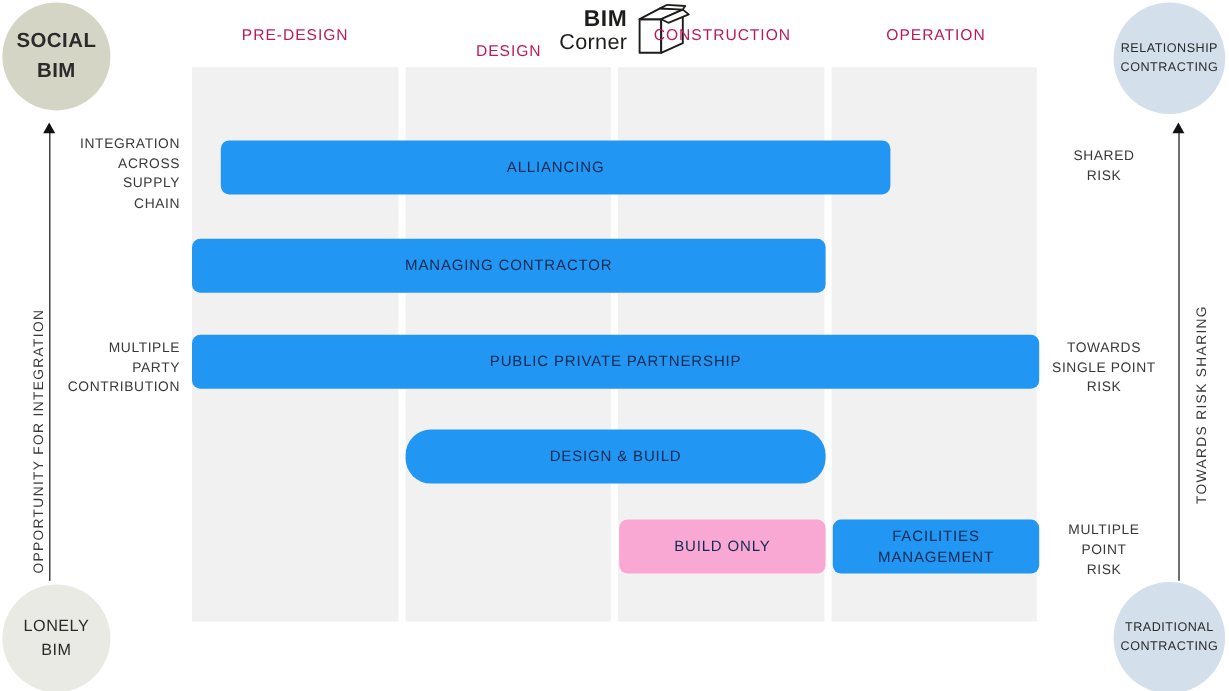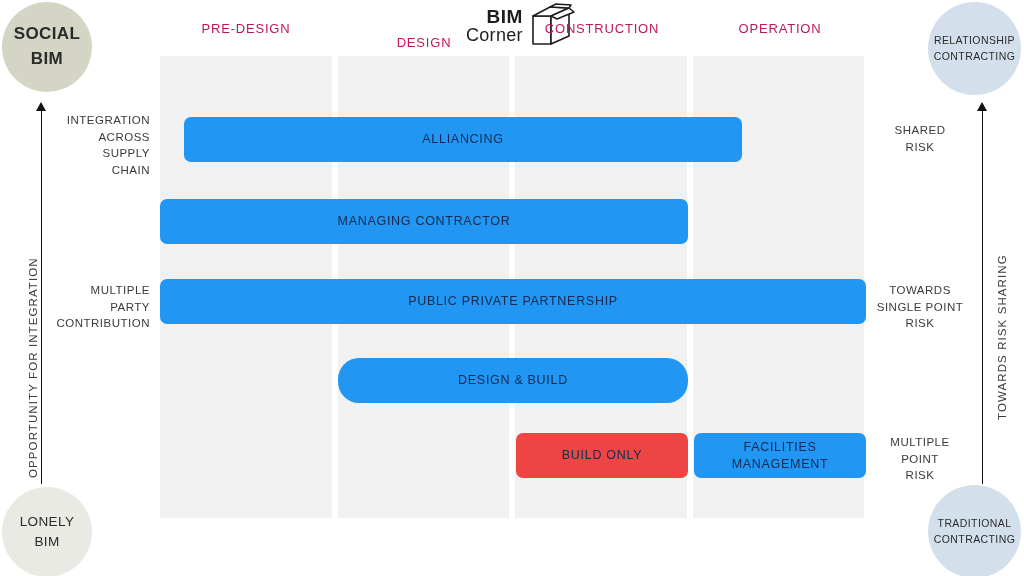--- a/index.html
+++ b/index.html
@@ -148,16 +148,16 @@
     <div class="col" style="background: rgb(241, 241, 241);"></div>
     <div class="col" style="background: rgb(241, 241, 241);"></div>
     <div class="col" style="background: rgb(241, 241, 241);"></div>
     <div class="col" style="background: rgb(241, 241, 241);"></div>
   </div>
 
   <div class="bar" id="bar0" style="left: 160px; width: 558px; top: 117px; height: 45px; background: rgb(33, 150, 243); color: rgb(21, 42, 82); margin-left: 24px;">ALLIANCING</div>
   <div class="bar" id="bar1" style="left: 160px; width: 528px; top: 199px; height: 45px; background: rgb(33, 150, 243); color: rgb(21, 42, 82);">MANAGING CONTRACTOR</div>
   <div class="bar" id="bar2" style="left: 160px; width: 706px; top: 279px; height: 45px; background: rgb(33, 150, 243); color: rgb(21, 42, 82);">PUBLIC PRIVATE PARTNERSHIP</div>
   <div class="bar" id="bar3" style="left: 338px; width: 350px; top: 358px; height: 45px; background: rgb(33, 150, 243); color: rgb(21, 42, 82); border-radius: 21px;">DESIGN &amp; BUILD</div>
-  <div class="bar" id="bar5" style="left: 516px; width: 172px; top: 433px; height: 45px; background: #ef4444; color: rgb(21, 42, 82);">BUILD ONLY</div>
+  <div class="bar" id="bar5" style="left: 516px; width: 172px; top: 433px; height: 45px; background: #f9a8d4; color: rgb(21, 42, 82);">BUILD ONLY</div>
   <div class="bar" id="bar6" style="left: 694px; width: 172px; top: 433px; height: 45px; background: rgb(33, 150, 243); color: rgb(21, 42, 82);">FACILITIES MANAGEMENT</div>
 
 </div>
 
 </body></html>

